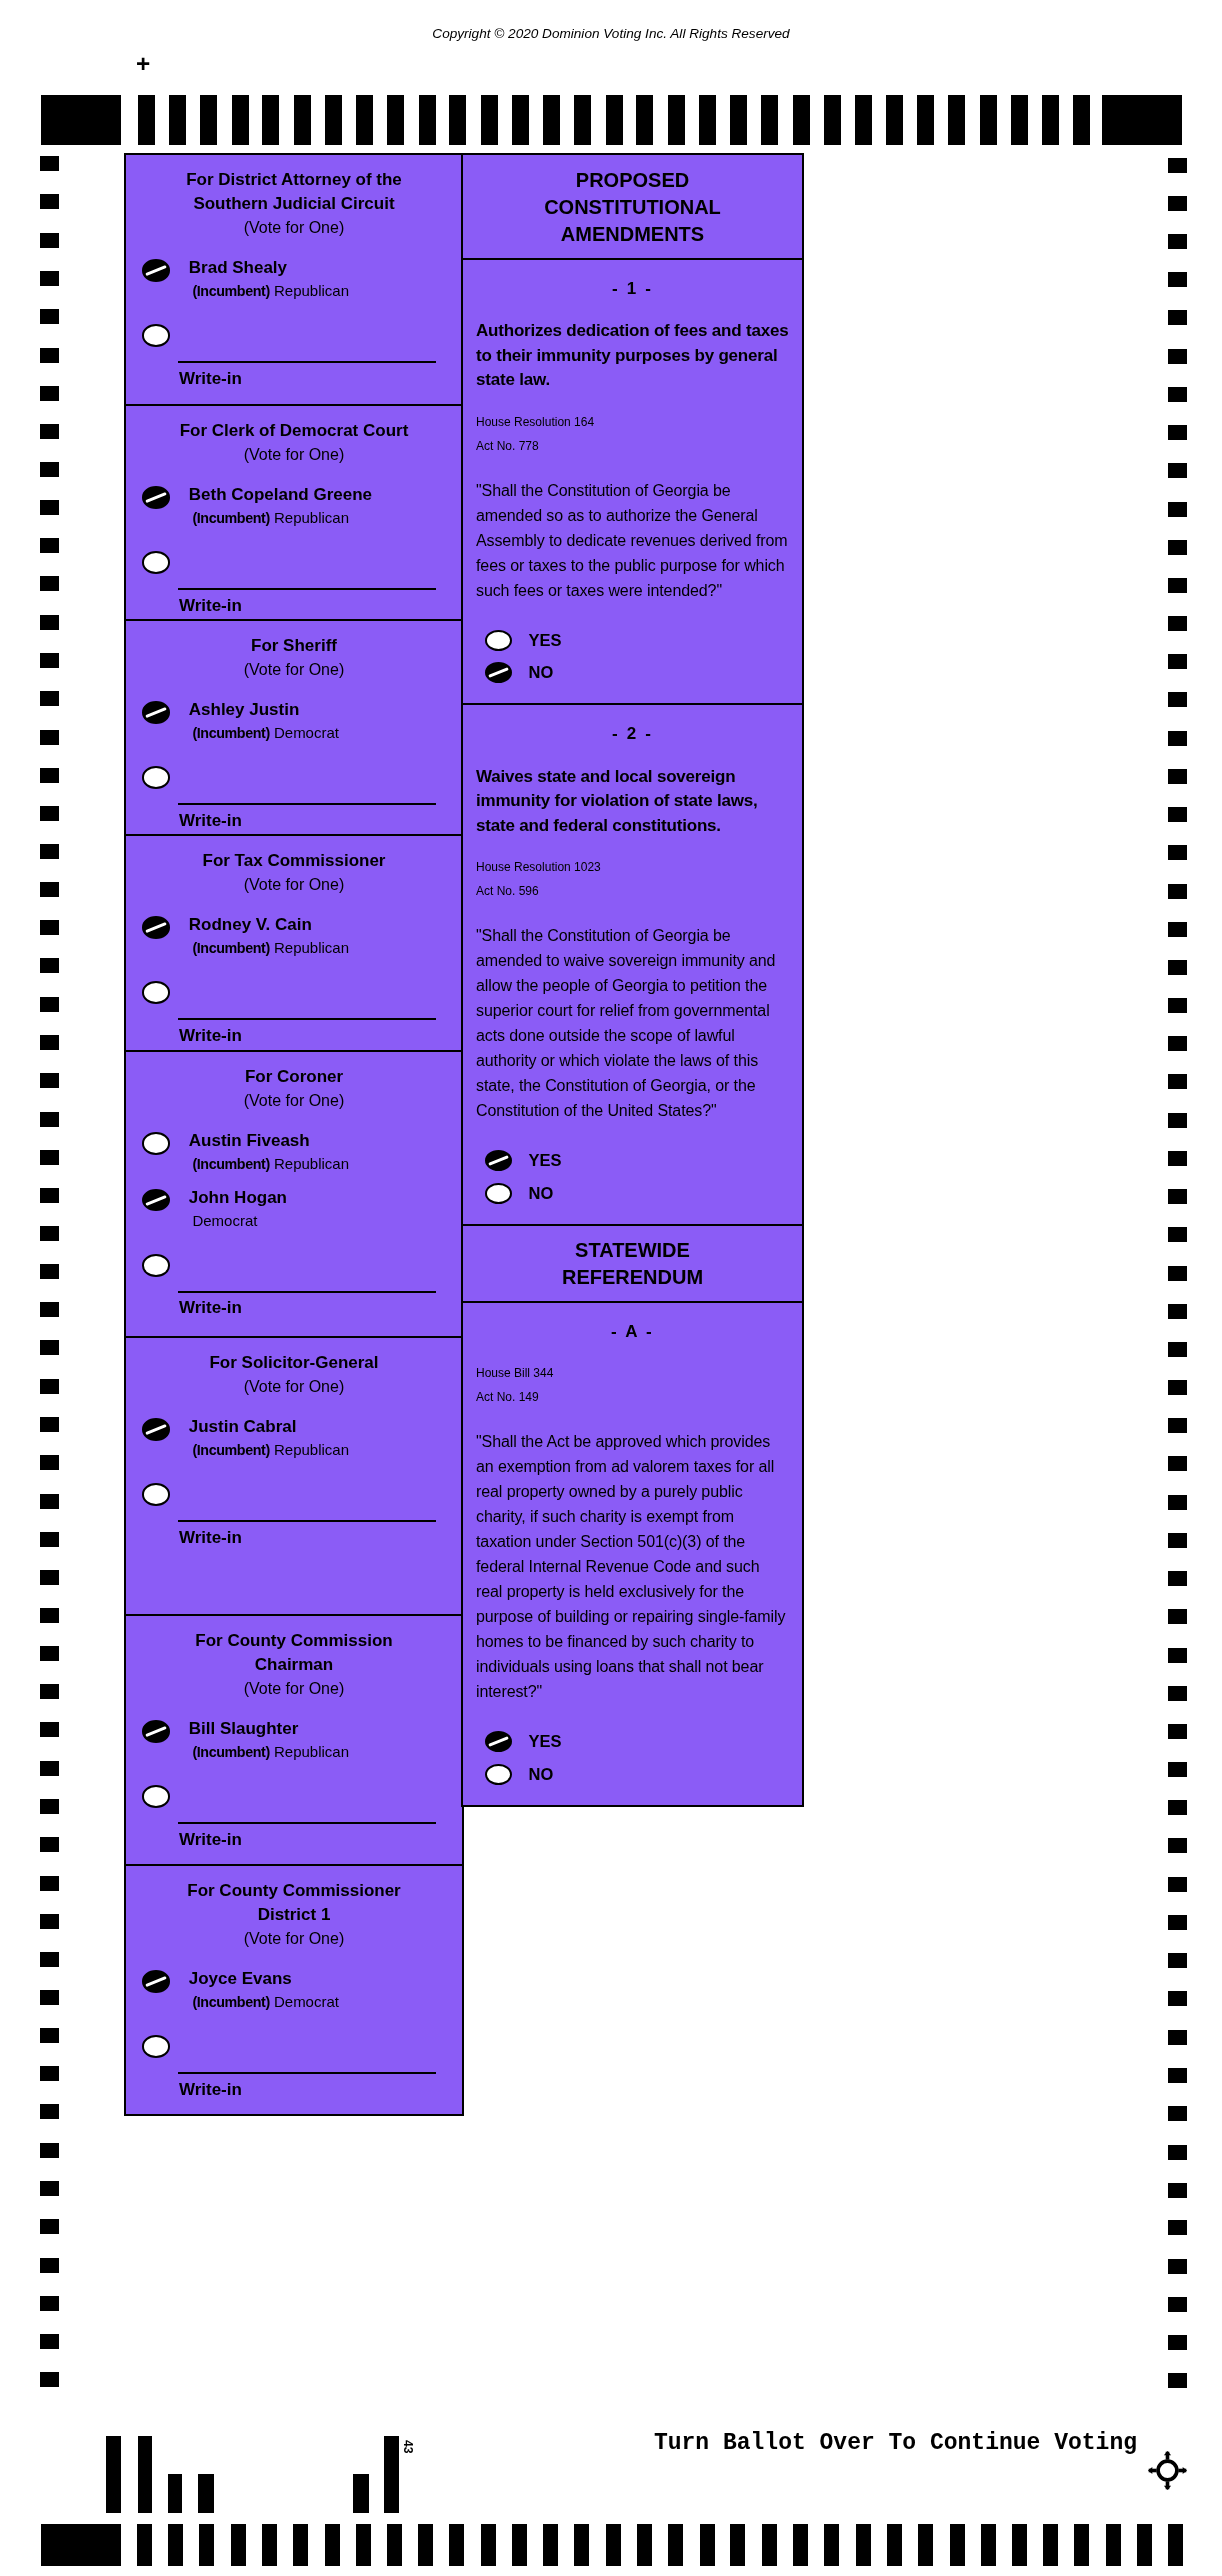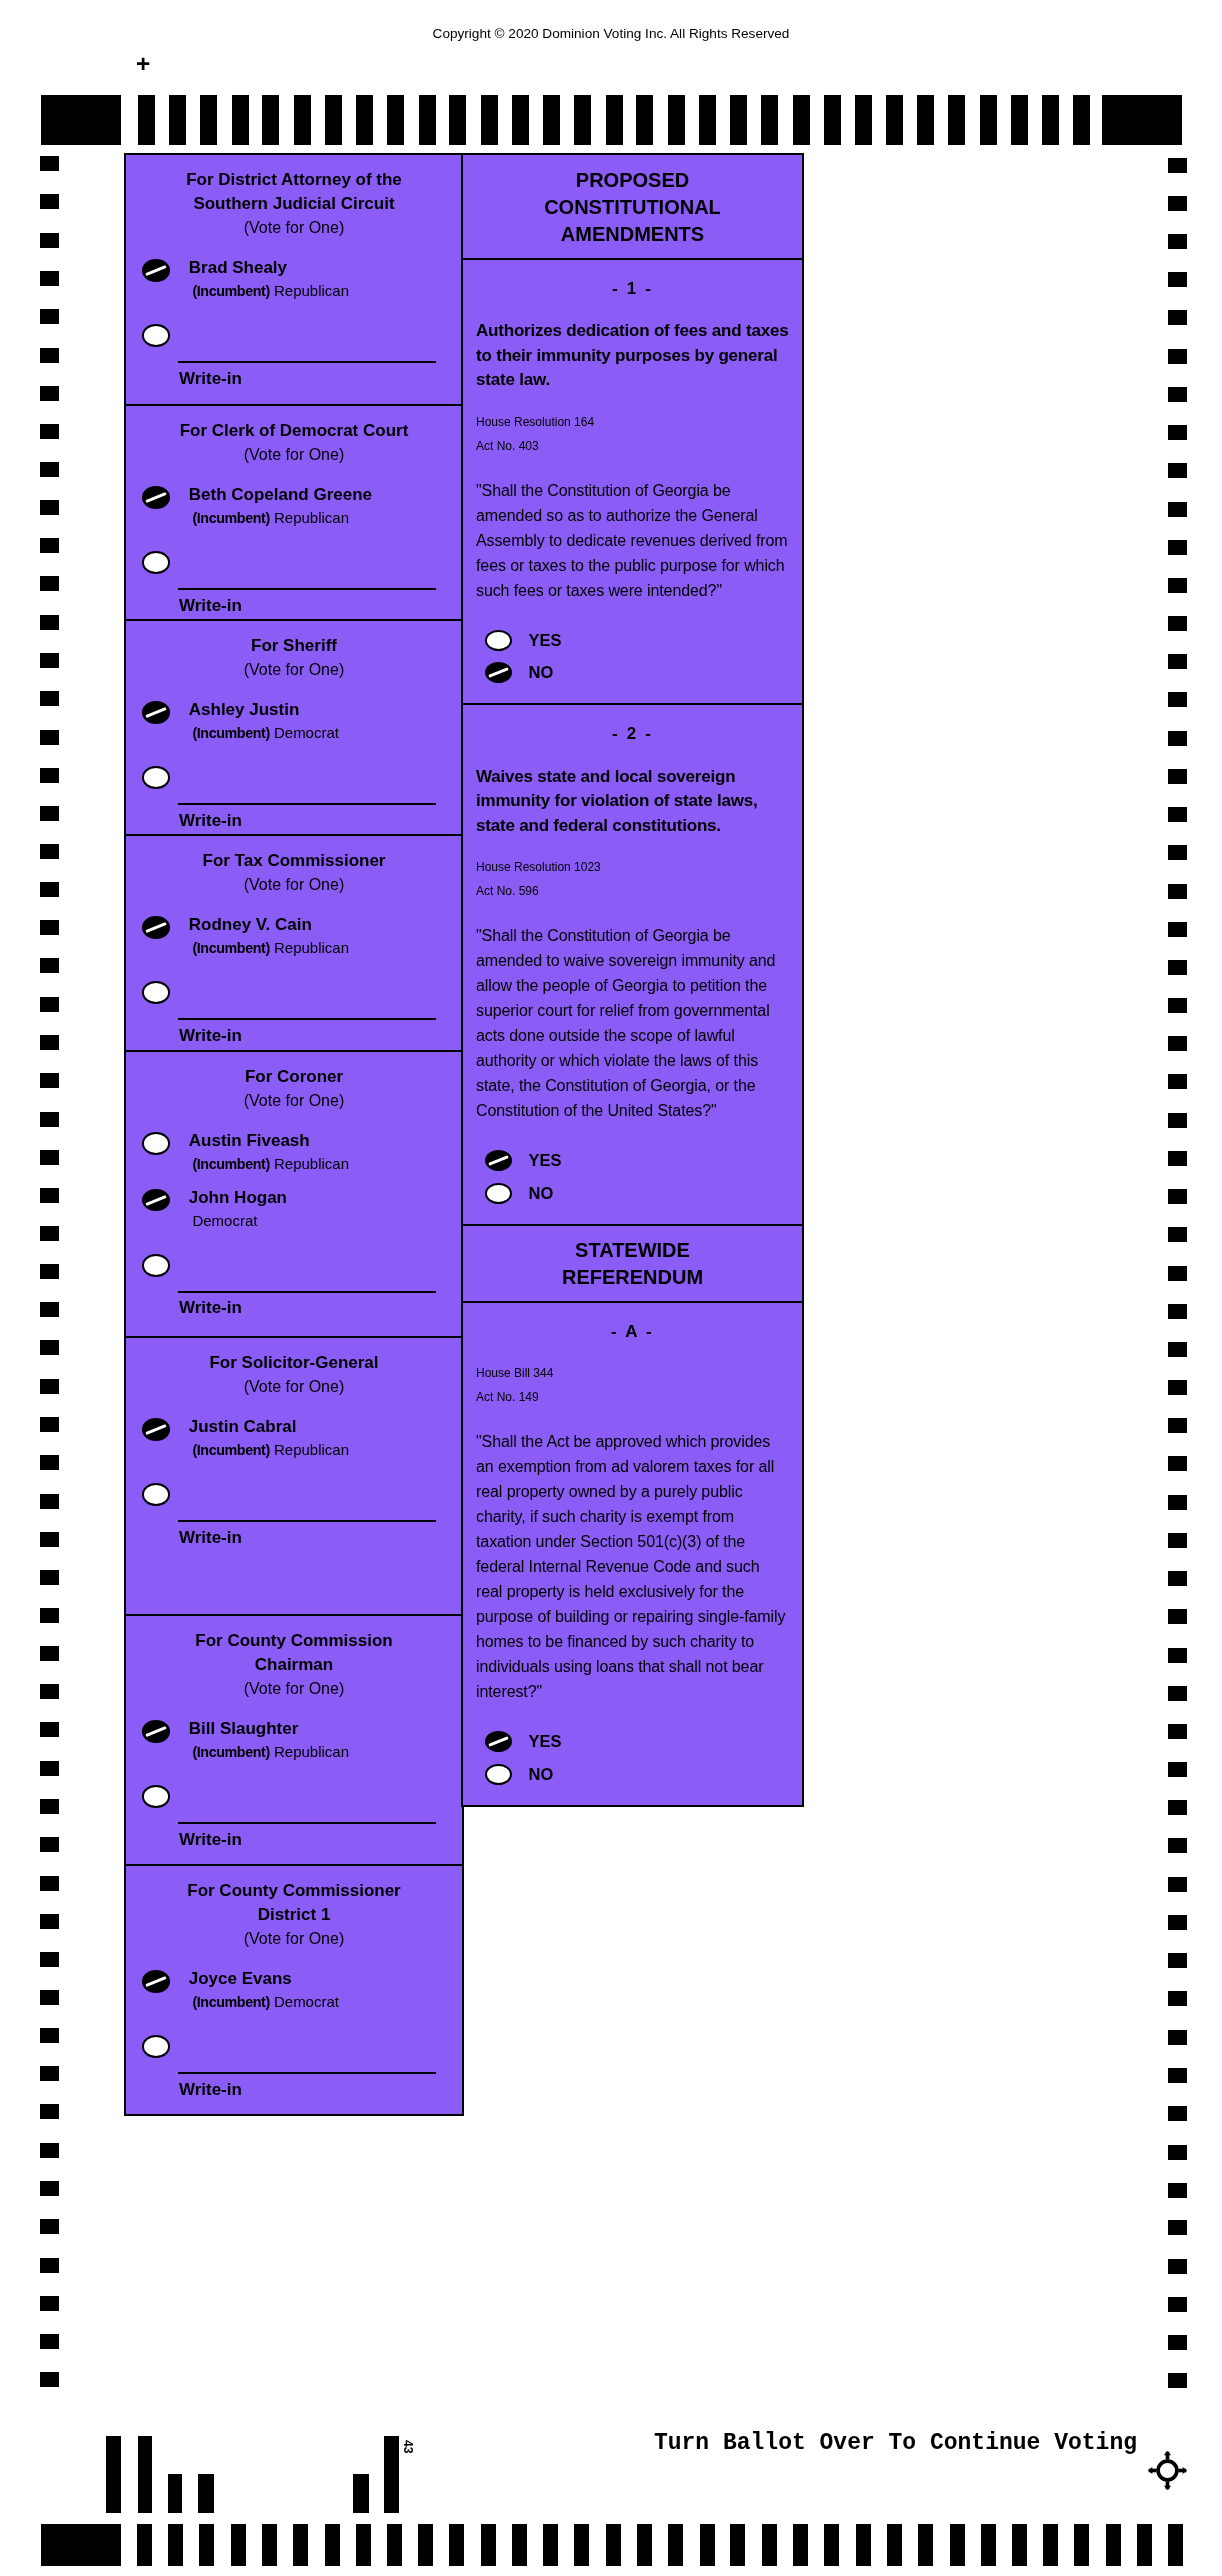--- a/index.html
+++ b/index.html
@@ -1,19 +1,19 @@
 <!DOCTYPE html>
 <html style="font-size:11.5px"><head>
 <meta charset="utf-8">
 <style>
   html,body{margin:0;padding:0;background:#fff;}
   #page{position:relative;width:1222px;height:2576px;background:#fff;overflow:hidden;
         font-family:"Liberation Sans","DejaVu Sans",sans-serif;color:#000;}
   .mark{position:absolute;background:#000;}
-  #copyright{position:absolute;top:26px;left:0;width:100%;text-align:center;font-size:13.6px;}
+  #copyright{position:absolute;top:26px;left:0;width:100%;text-align:center;font-size:13.6px;font-style:italic;}
   #plus{position:absolute;left:136px;top:52px;font-size:24.4px;font-weight:700;line-height:1;}
   
   .col{position:absolute;top:153px;border:2.9px solid #000;box-sizing:border-box;background:#8b5cf6;}
   #contest-col{left:124px;width:340px;}
   #measure-col{left:461px;width:343px;}
   .contest{box-sizing:border-box;padding:13px 11.5px 0 11.5px;overflow:hidden;}
   .contest.sep{border-bottom:2.9px solid #000;}
   .c-title{font-weight:700;font-size:17px;line-height:24px;text-align:center;}
   .c-inst{font-size:16px;line-height:24px;text-align:center;}
   .cand{display:flex;align-items:flex-start;margin:17px 0 0 4.3px;}
@@ -419,21 +419,21 @@
       <div>PROPOSED</div>
       <div>CONSTITUTIONAL</div>
       <div>AMENDMENTS</div>
     </section>
 
     <section class="measure sep">
       <div class="m-num">- 1 -</div>
       <div class="m-summary">Authorizes dedication of fees and taxes to their immunity purposes by general state law.</div>
       <div class="m-refs">
         <div>House Resolution 164</div>
-        <div>Act No. 403</div>
+        <div>Act No. 778</div>
       </div>
       <div class="m-question">"Shall the Constitution of Georgia be amended so as to authorize the General Assembly to dedicate revenues derived from fees or taxes to the public purpose for which such fees or taxes were intended?"</div>
       <div class="opt first">
         <span class="oval"></span>
         <span class="opt-label">YES</span>
       </div>
       <div class="opt">
         <span class="oval filled"></span>
         <span class="opt-label">NO</span>
       </div>

